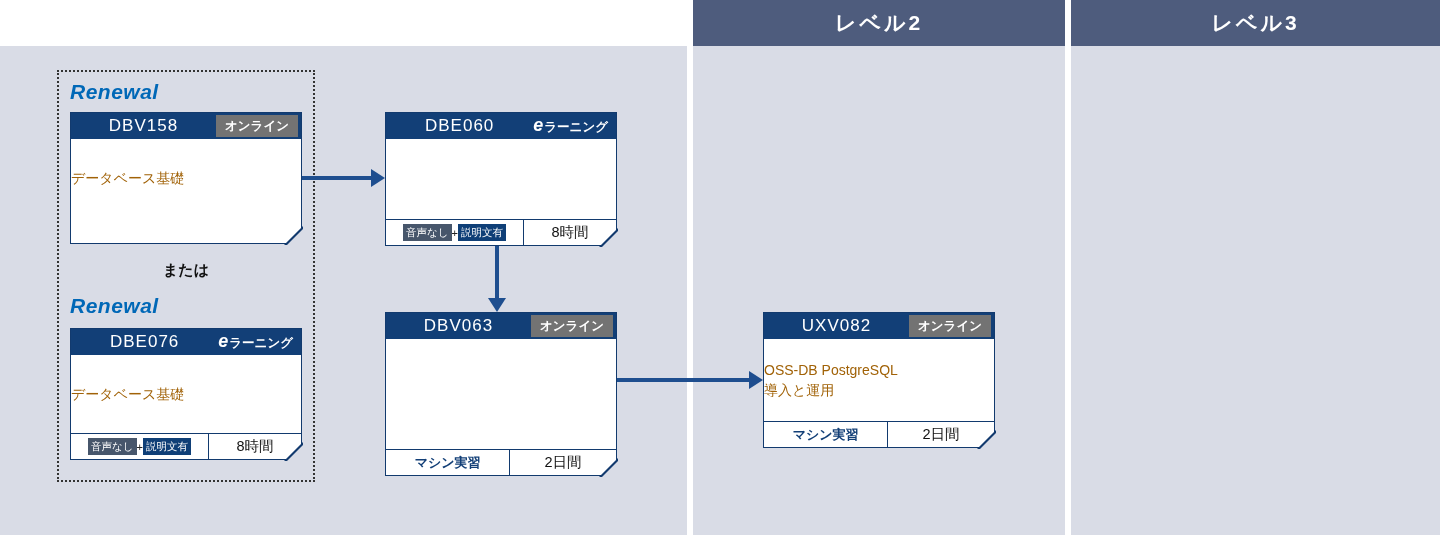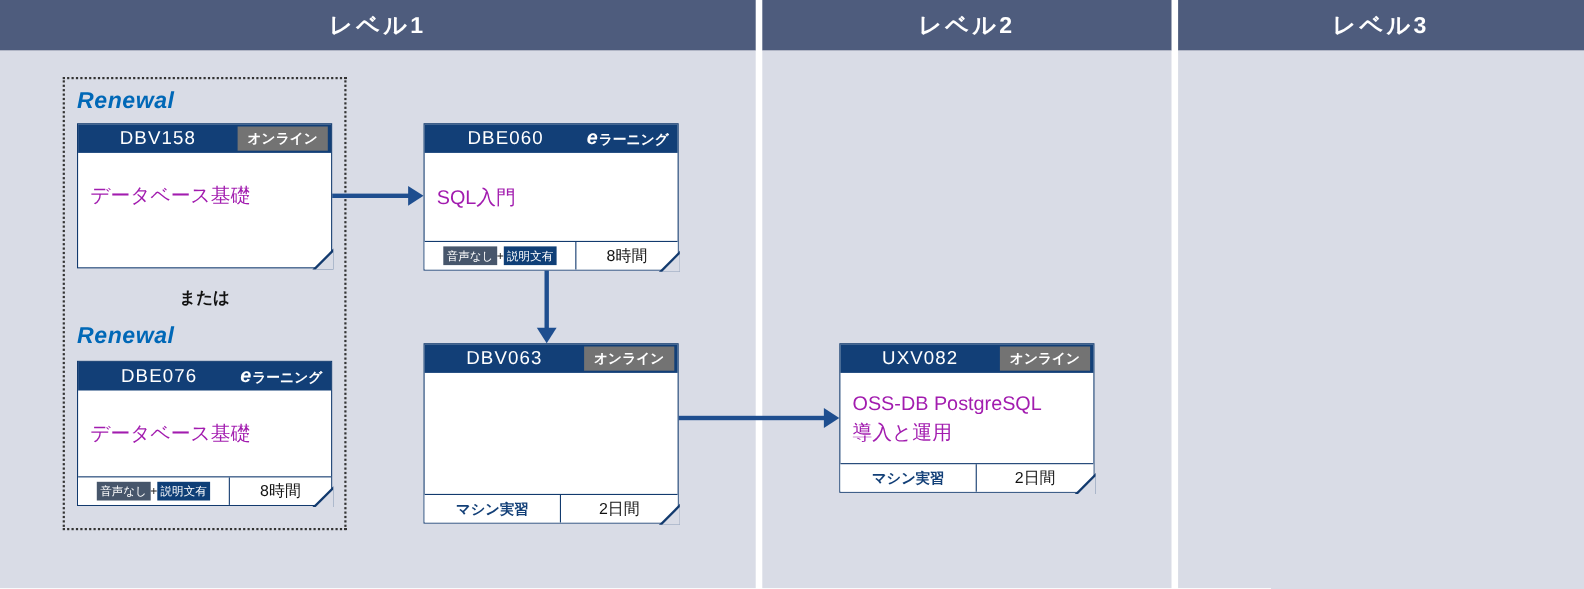--- a/index.html
+++ b/index.html
@@ -23,21 +23,21 @@
 
   
   .card { position:absolute; width:232px; background:#ffffff; border:1.5px solid #123a6e; }
   .card-header { height:26px; background:#123f77; display:flex; align-items:center; }
   .code { flex:1; text-align:center; color:#ffffff; font-size:17px; letter-spacing:1px; }
   .badge-online { background:#737373; color:#ffffff; font-size:12.5px; font-weight:bold; padding:2.5px 9px; margin-right:3px; white-space:nowrap; }
   .badge-elearn { color:#ffffff; margin-right:8px; display:flex; align-items:baseline; white-space:nowrap; }
   .badge-elearn .e { font-style:italic; font-weight:bold; font-size:18px; line-height:1; margin-right:1px; }
   .badge-elearn .rest { font-size:12.5px; font-weight:bold; }
   .card-body { position:absolute; top:26px; bottom:26px; left:0; right:0; display:flex; align-items:center;
-               padding:0 11px; font-size:18px; color:#a21caf; white-space:pre-line; line-height:1.45; }
+               padding:0 0; font-size:14px; color:#a16207; white-space:pre-line; line-height:1.45; }
   .card-footer { position:absolute; bottom:0; left:0; right:0; height:26px; border-top:1.5px solid #123a6e;
                  display:flex; align-items:stretch; background:#ffffff; }
   .f-left { flex:0 0 54%; display:flex; align-items:center; justify-content:center;
             border-right:1.5px solid #123a6e; color:#123f77; font-weight:bold; font-size:13px; }
   .f-left.tags { flex:0 0 60%; gap:0; font-weight:normal; }
   .f-right { flex:1; display:flex; align-items:center; justify-content:center; font-size:14.5px; color:#111111; }
   .tag-a { background:#47566b; color:#ffffff; font-size:10.5px; padding:1.5px 3px; white-space:nowrap; }
   .tag-b { background:#0f3f77; color:#ffffff; font-size:10.5px; padding:1.5px 3px; white-space:nowrap; }
   .tag-plus { font-size:11px; color:#222222; }
 
@@ -54,21 +54,20 @@
                       border-bottom:9px solid transparent; border-left:14px solid #1e4e8f; }
   .arrow-head-down { position:absolute; width:0; height:0; border-left:9px solid transparent;
                      border-right:9px solid transparent; border-top:14px solid #1e4e8f; }
 </style>
 </head>
 <body>
 
 <div class="page">
 
   <div class="col" id="col1">
-    <div class="col-header">レベル1</div>
     <div class="col-body"></div>
   </div>
   <div class="col" id="col2">
     <div class="col-header">レベル2</div>
     <div class="col-body"></div>
   </div>
   <div class="col" id="col3">
     <div class="col-header">レベル3</div>
     <div class="col-body"></div>
   </div>
@@ -110,21 +109,20 @@
   </div>
 
   <div class="card" style="left:385px; top:112px; height:134px;">
     <div class="card-header">
       <span class="code">DBE060</span>
       <span class="badge-elearn">
         <span class="e">e</span>
         <span class="rest">ラーニング</span>
       </span>
     </div>
-    <div class="card-body">SQL入門</div>
     <div class="card-footer">
       <span class="f-left tags">
         <span class="tag-a">音声なし</span>
         <span class="tag-plus">+</span>
         <span class="tag-b">説明文有</span>
       </span>
       <span class="f-right">8時間</span>
     </div>
     <span class="curl-line"></span>
     <span class="curl-bg"></span>

